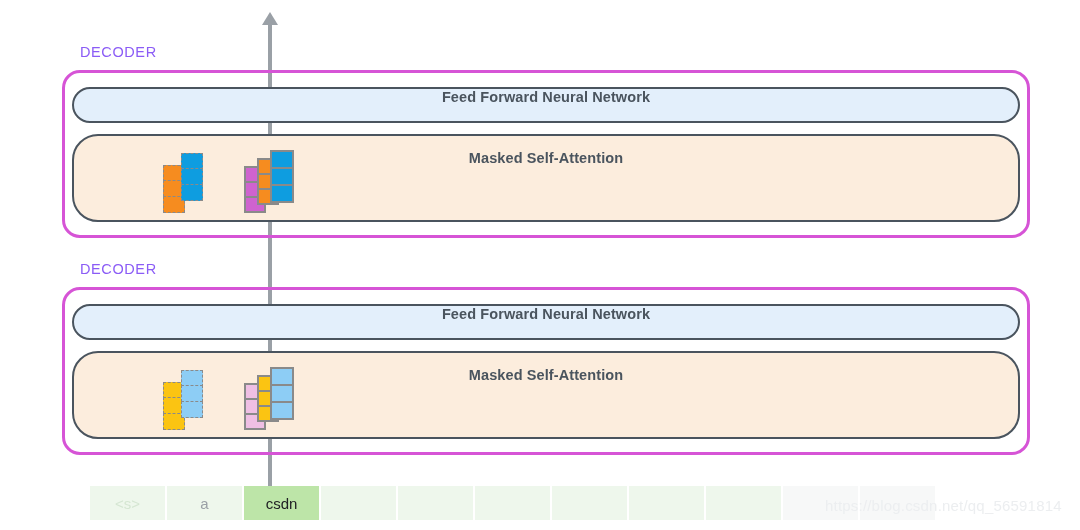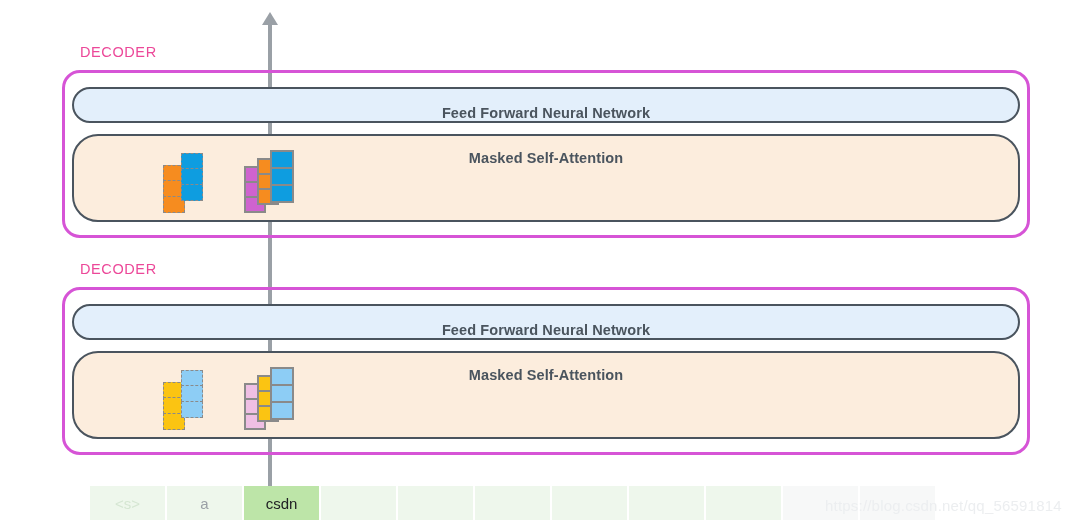--- a/index.html
+++ b/index.html
@@ -39,32 +39,32 @@
     position: absolute;
     border: 3px solid #d654d6;
     border-radius: 18px;
     background: transparent;
     box-sizing: border-box;
   }
   .decoder-label {
     position: absolute;
     font-size: 14.5px;
     letter-spacing: 0.6px;
-    color: #ec4899;
+    color: #8b5cf6;
     font-weight: 400;
     white-space: nowrap;
   }
 
   
   .bar {
     position: absolute;
     box-sizing: border-box;
     border: 2.5px solid #4a545e;
     display: flex;
-    align-items: flex-end;
+    align-items: flex-start;
     justify-content: center;
   }
   .bar-ffnn {
     background: #e3effb;
     border-radius: 22px;
   }
   .bar-attn {
     background: #fceddd;
     border-radius: 26px;
     align-items: flex-start;

